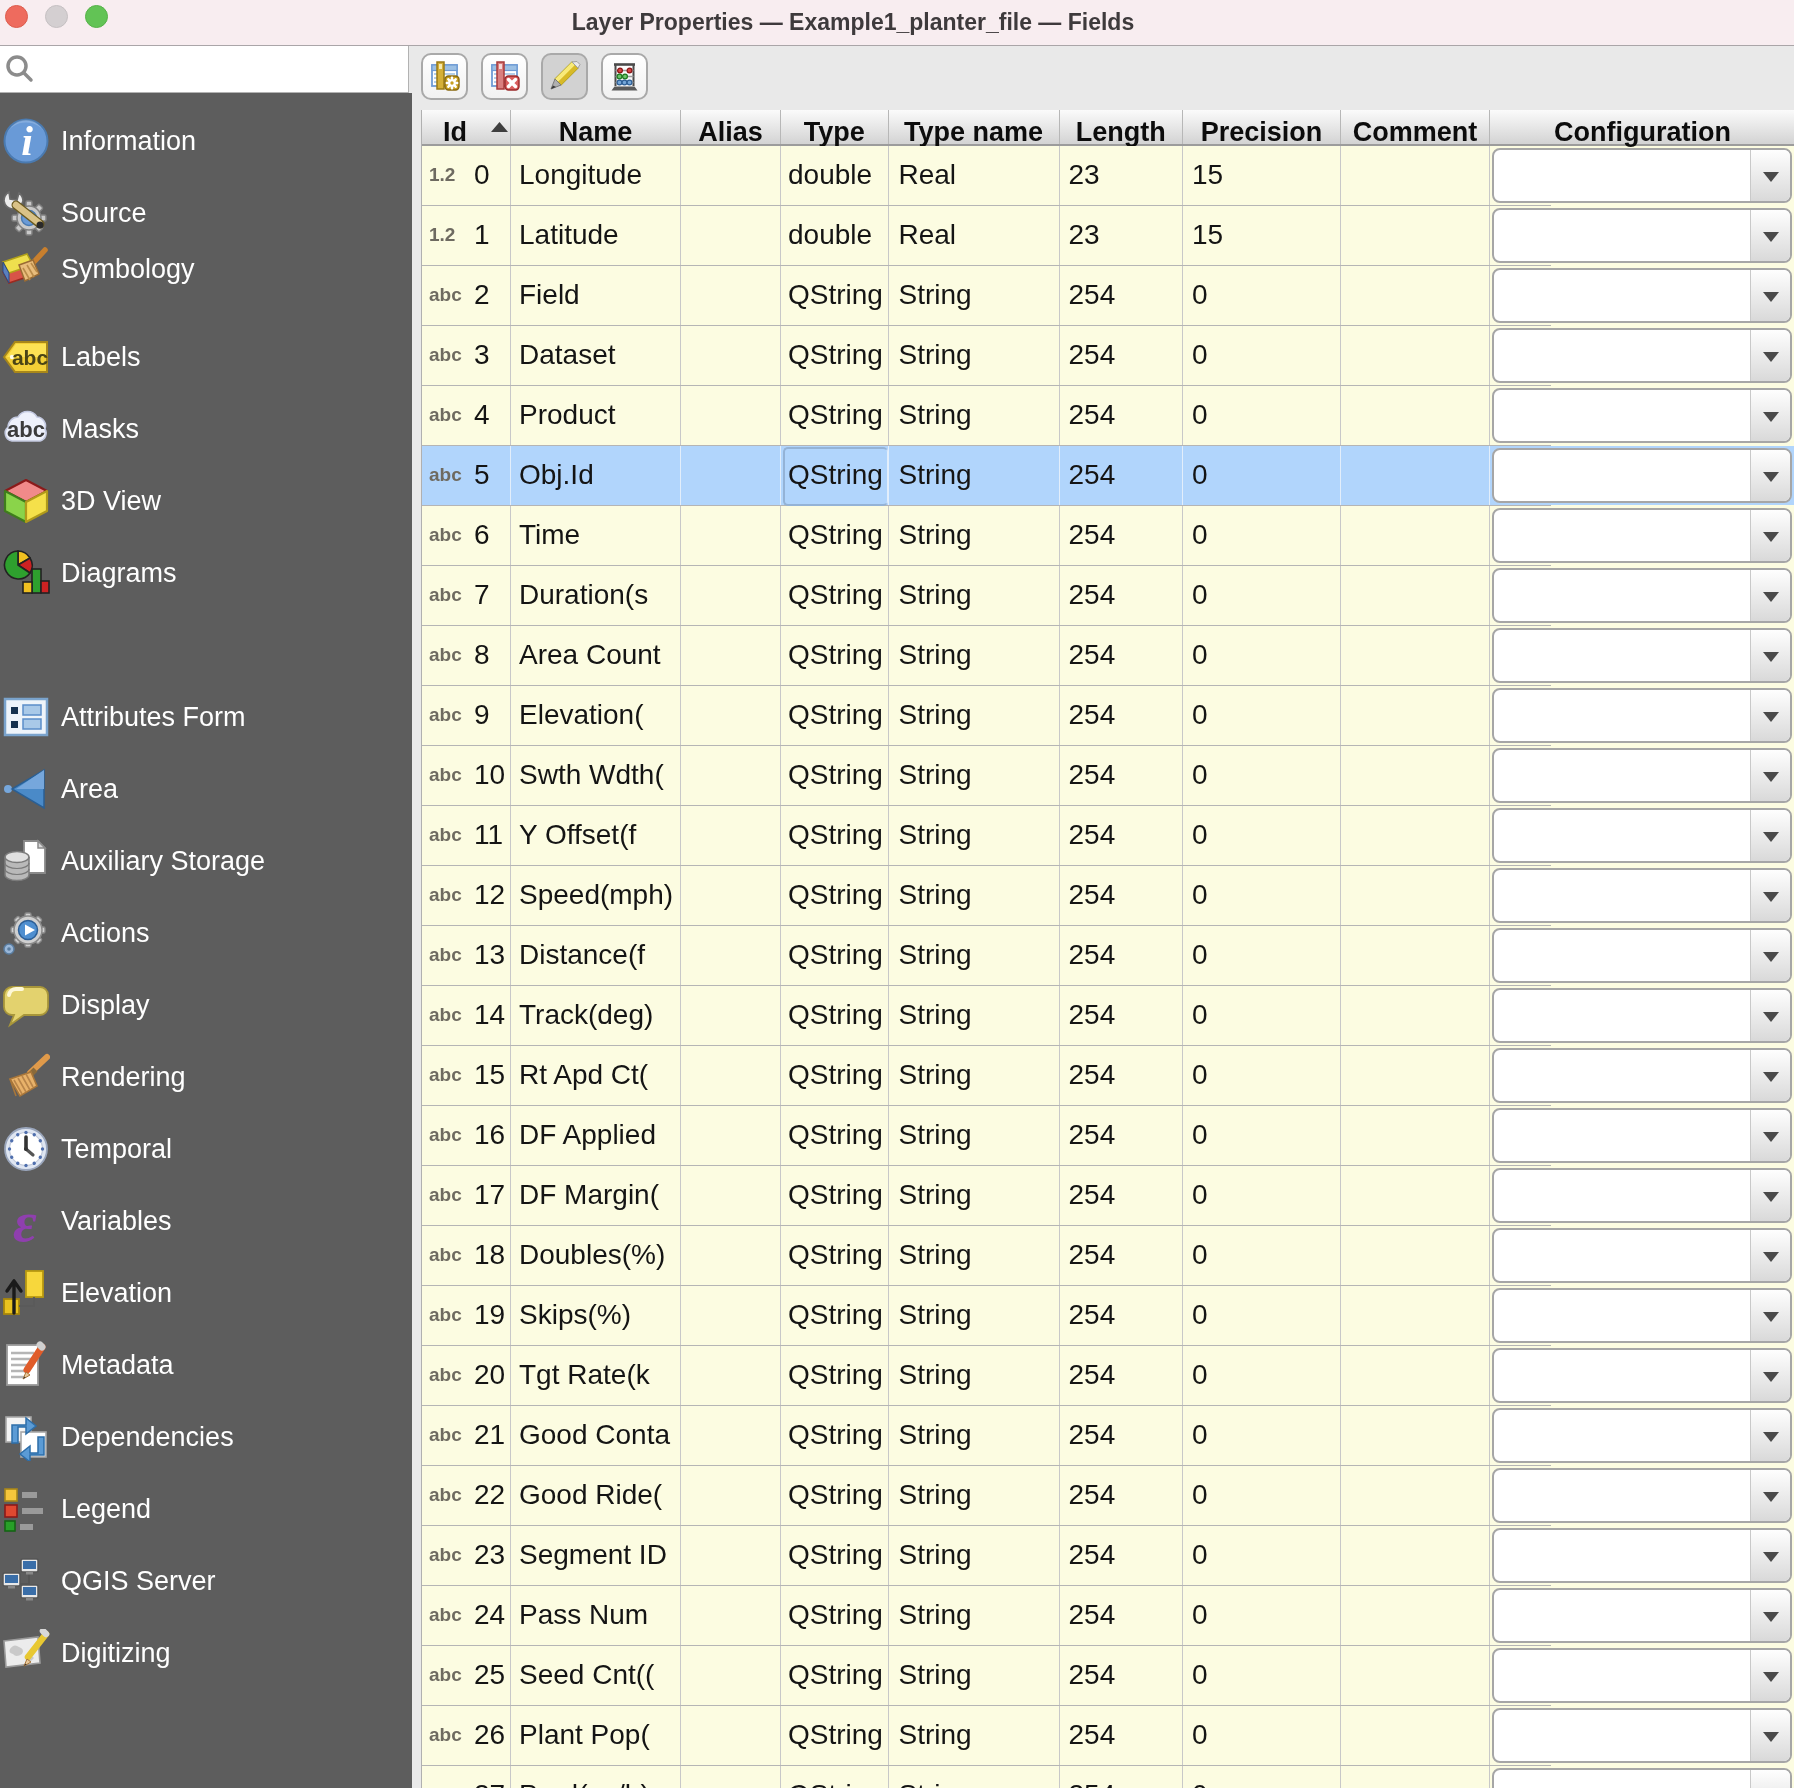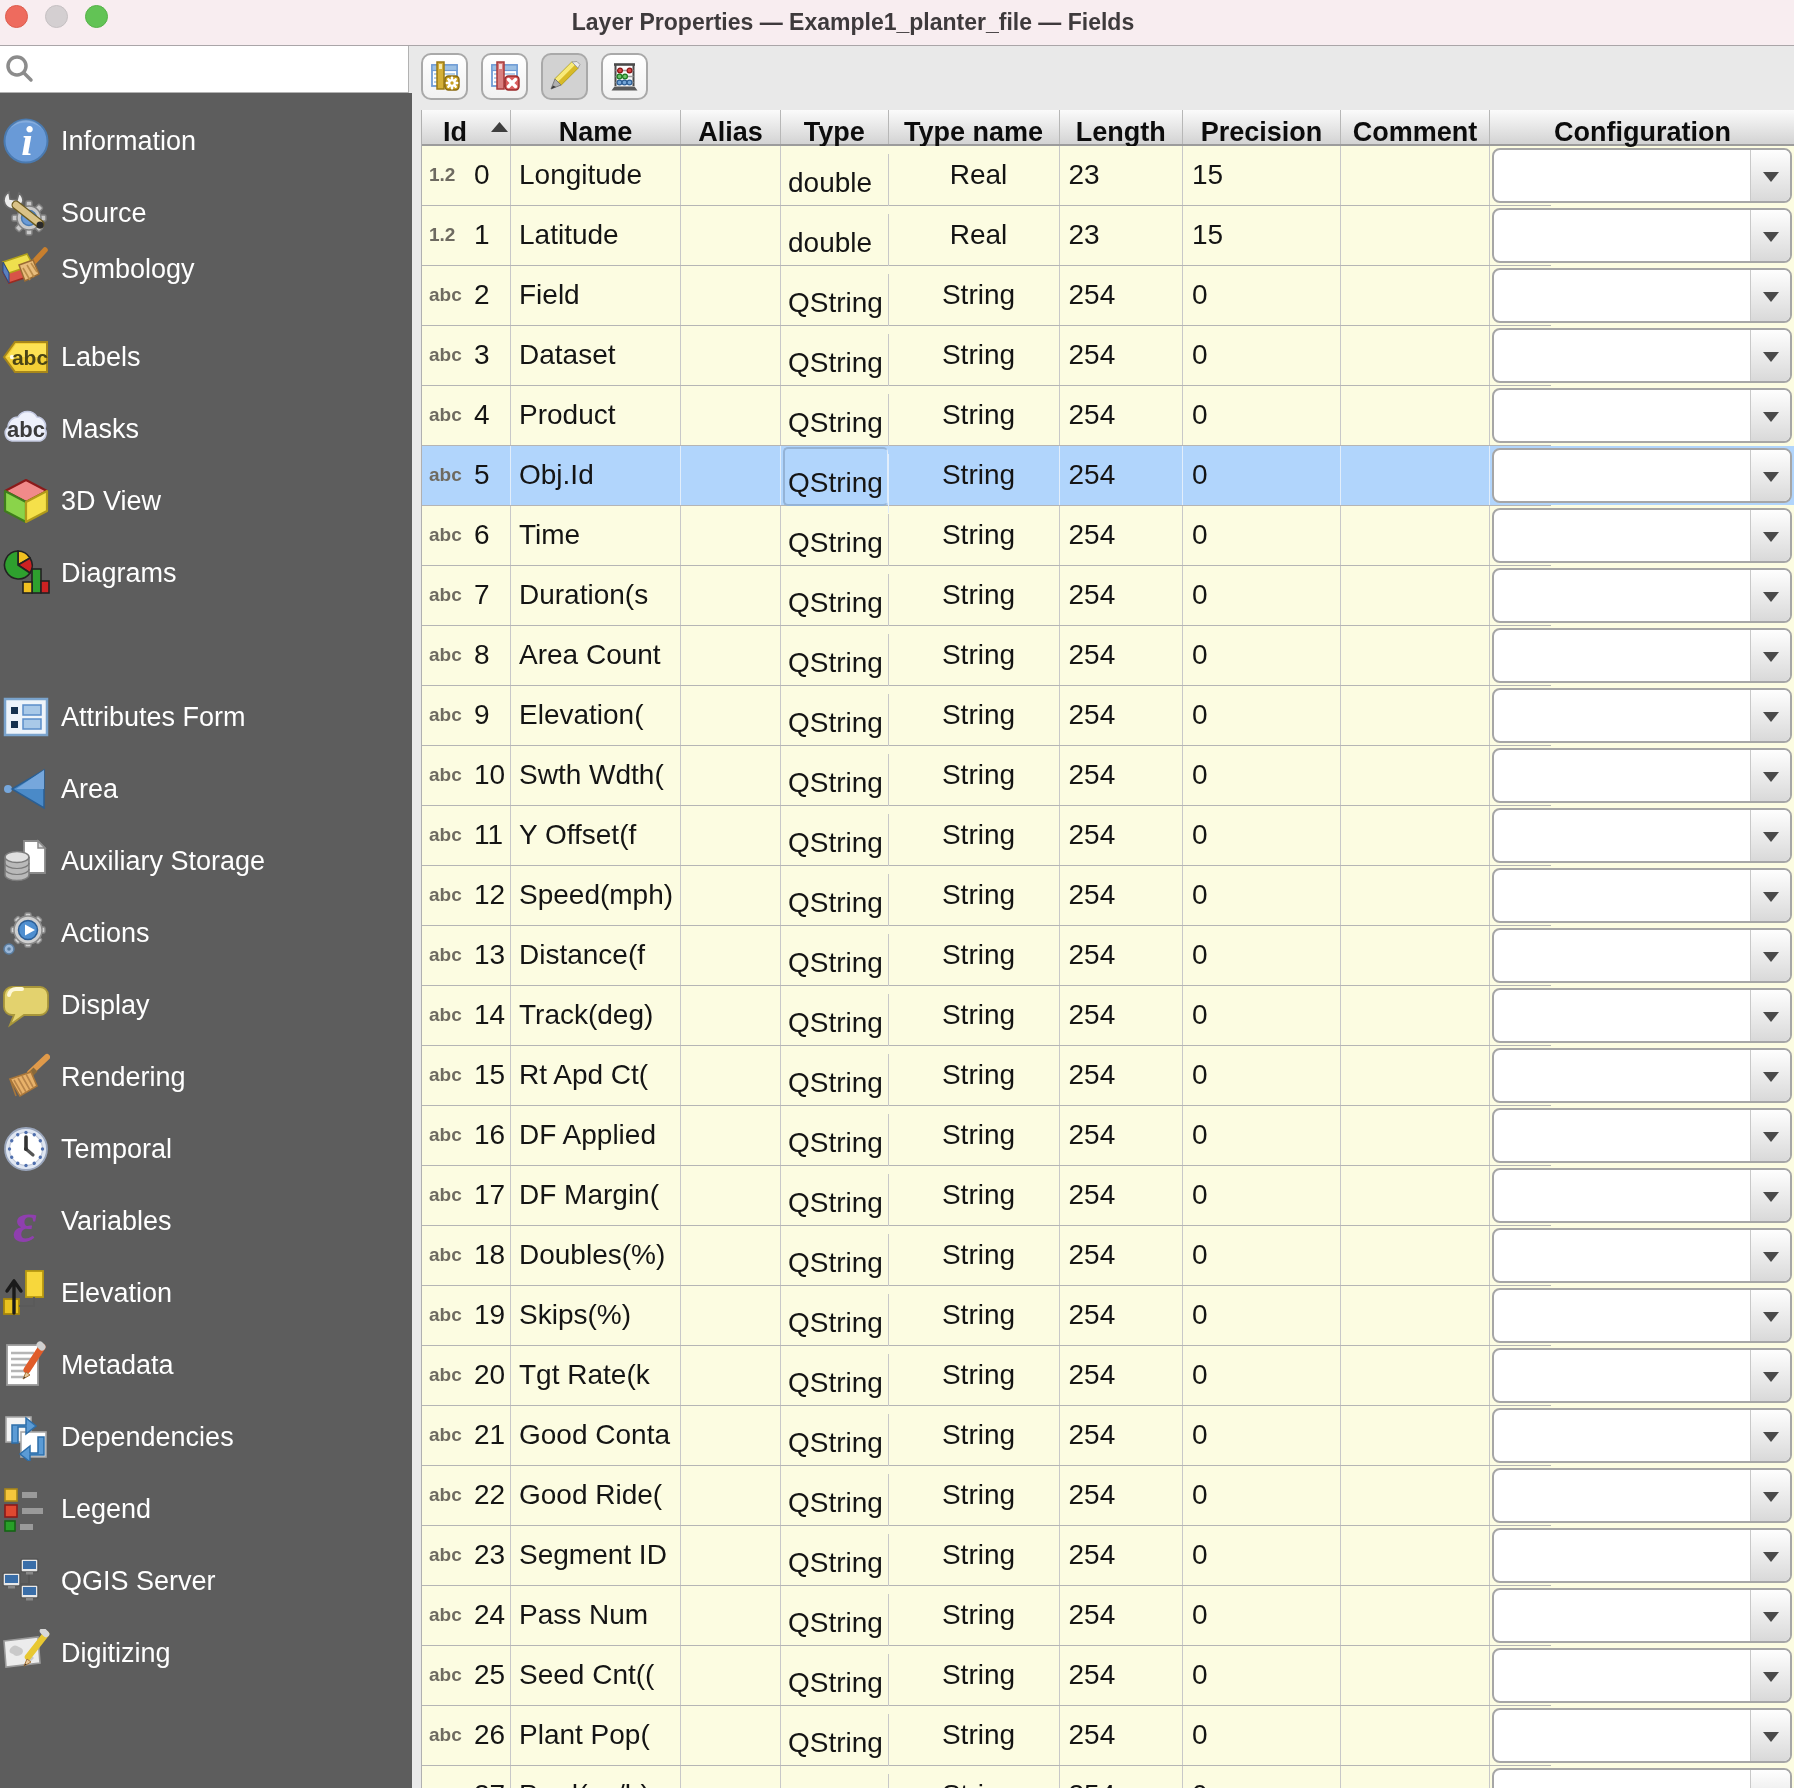--- a/index.html
+++ b/index.html
@@ -32,22 +32,22 @@
  background:linear-gradient(#fbfbfb,#d3d3d3);border-bottom:2px solid #9c9c9c;display:flex;}
 #hdr .hc{box-sizing:border-box;border-right:1px solid #b7b7b7;height:34px;line-height:44px;text-align:center;
  font-weight:bold;font-size:27px;color:#0c0c0c;flex:none;}
 .row{position:absolute;left:0;width:1129px;height:60px;box-sizing:border-box;border-bottom:1px solid #b5b5b5;display:flex;background:#fcfce1;}
 .row > span{box-sizing:border-box;border-right:1px solid #c8c8c8;height:59px;line-height:58px;font-size:28px;color:#141414;
  white-space:nowrap;overflow:hidden;flex:none;}
 .row .c0{width:89px;position:relative;padding-left:52px;}
 .row .c0 i{position:absolute;left:7px;top:0;font-style:normal;font-weight:bold;font-size:19px;color:#6e6a60;}
 .row .c1{width:170px;padding-left:8px;}
 .row .c2{width:100px;}
-.row .c3{width:107.5px;padding-left:7px;margin-top:8px;}
-.row .c4{width:171px;padding-left:10px;text-align:center;}
+.row .c3{width:107.5px;padding-left:7px;}
+.row .c4{width:171px;padding-left:10px;}
 .row .c5{width:123.5px;padding-left:9px;}
 .row .c6{width:158px;padding-left:9px;}
 .row .c7{width:149px;}
 .row .c8{width:305px;border-right:none;position:relative;}
 .row.sel,.row.sel > span{background:#b1d5fc;border-right-color:#e2eefb;}
 .row.sel{border-bottom-color:#b5b5b5;}
 .cur{position:absolute;left:361px;top:1px;width:105px;height:56px;box-sizing:border-box;border:2.5px solid #94b3d6;border-radius:5px;background:#c3daf5;z-index:0;}
 .row.sel .c3{position:relative;z-index:1;background:transparent;}
 .cb{position:absolute;left:2px;top:2px;width:300px;height:55px;box-sizing:border-box;border:2px solid #a6a6a6;border-radius:8px;
  background:#ffffff !important;overflow:hidden;}

